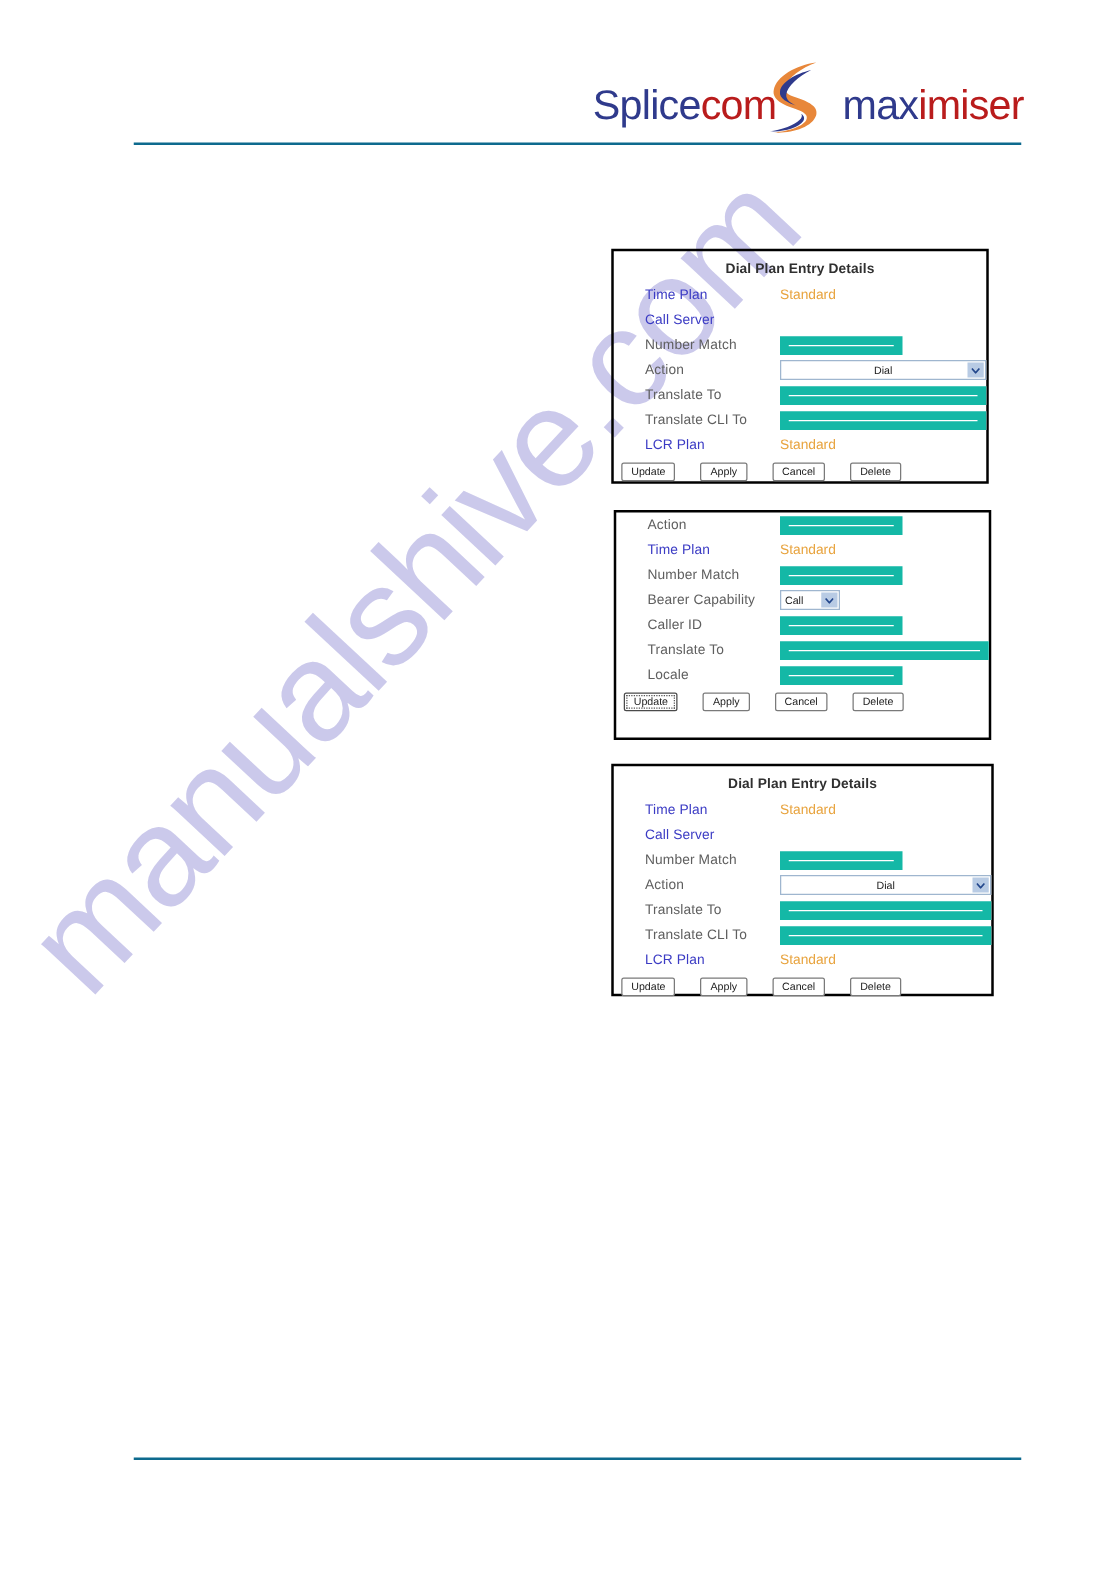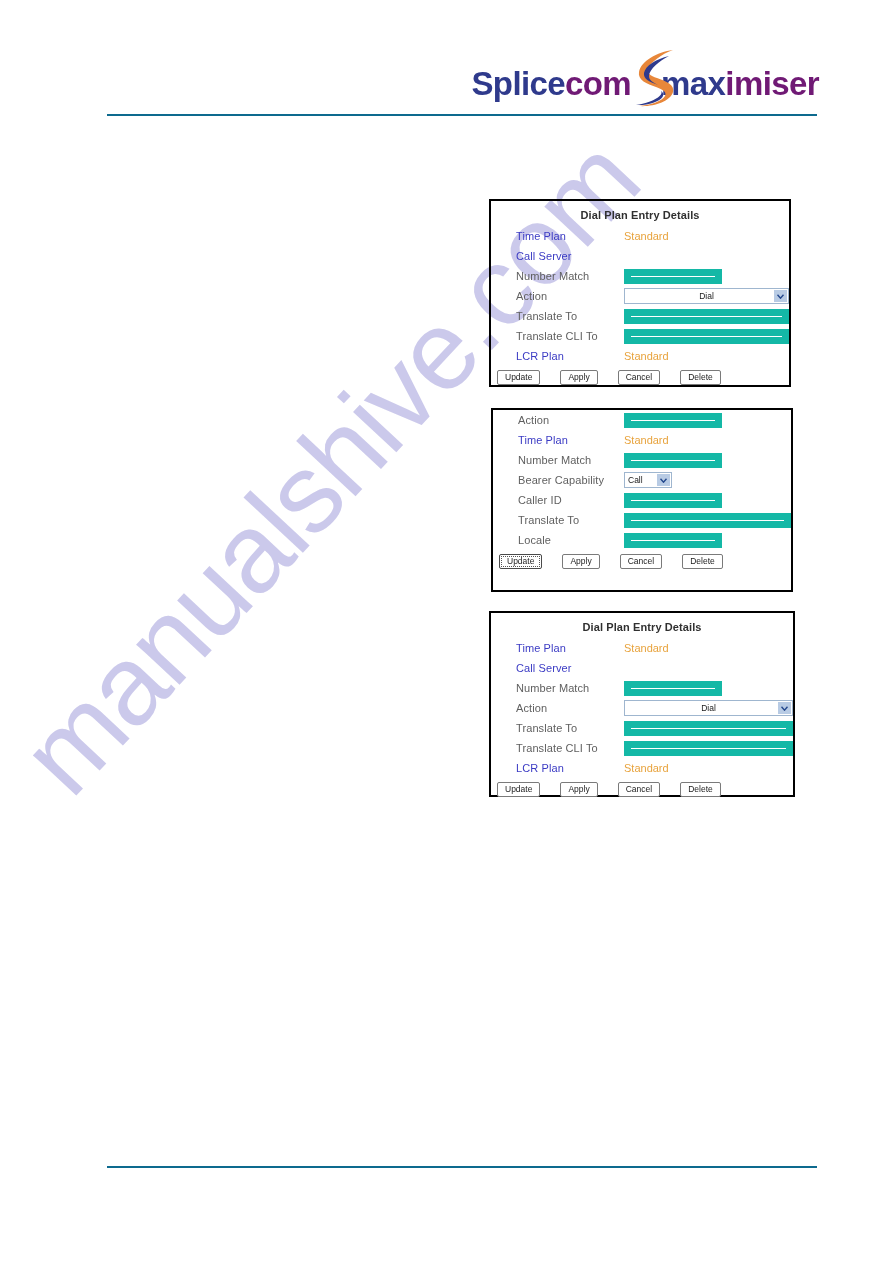--- a/index.html
+++ b/index.html
@@ -64,22 +64,22 @@
     display: inline-block;
     height: 52px;
   }
   .logo-text {
     font-size: 33px;
     letter-spacing: -0.6px;
     position: relative;
     top: 14px;
     color: #2f3a8c;
   }
-  .logo-text .b { font-weight: bold; color: #2f3a8c; }
-  .logo-text .r { font-weight: bold; color: #701a75; }
+  .logo-text .b { font-weight: normal; color: #2f3a8c; margin-left: 23px; }
+  .logo-text .r { font-weight: normal; color: #b91c1c; }
   .logo-gap { display: inline-block; width: 30px; }
   .logo-swoosh {
     position: absolute;
     left: 152px;
     top: -6px;
     width: 62px;
     height: 62px;
   }
 
   .hr-top {

